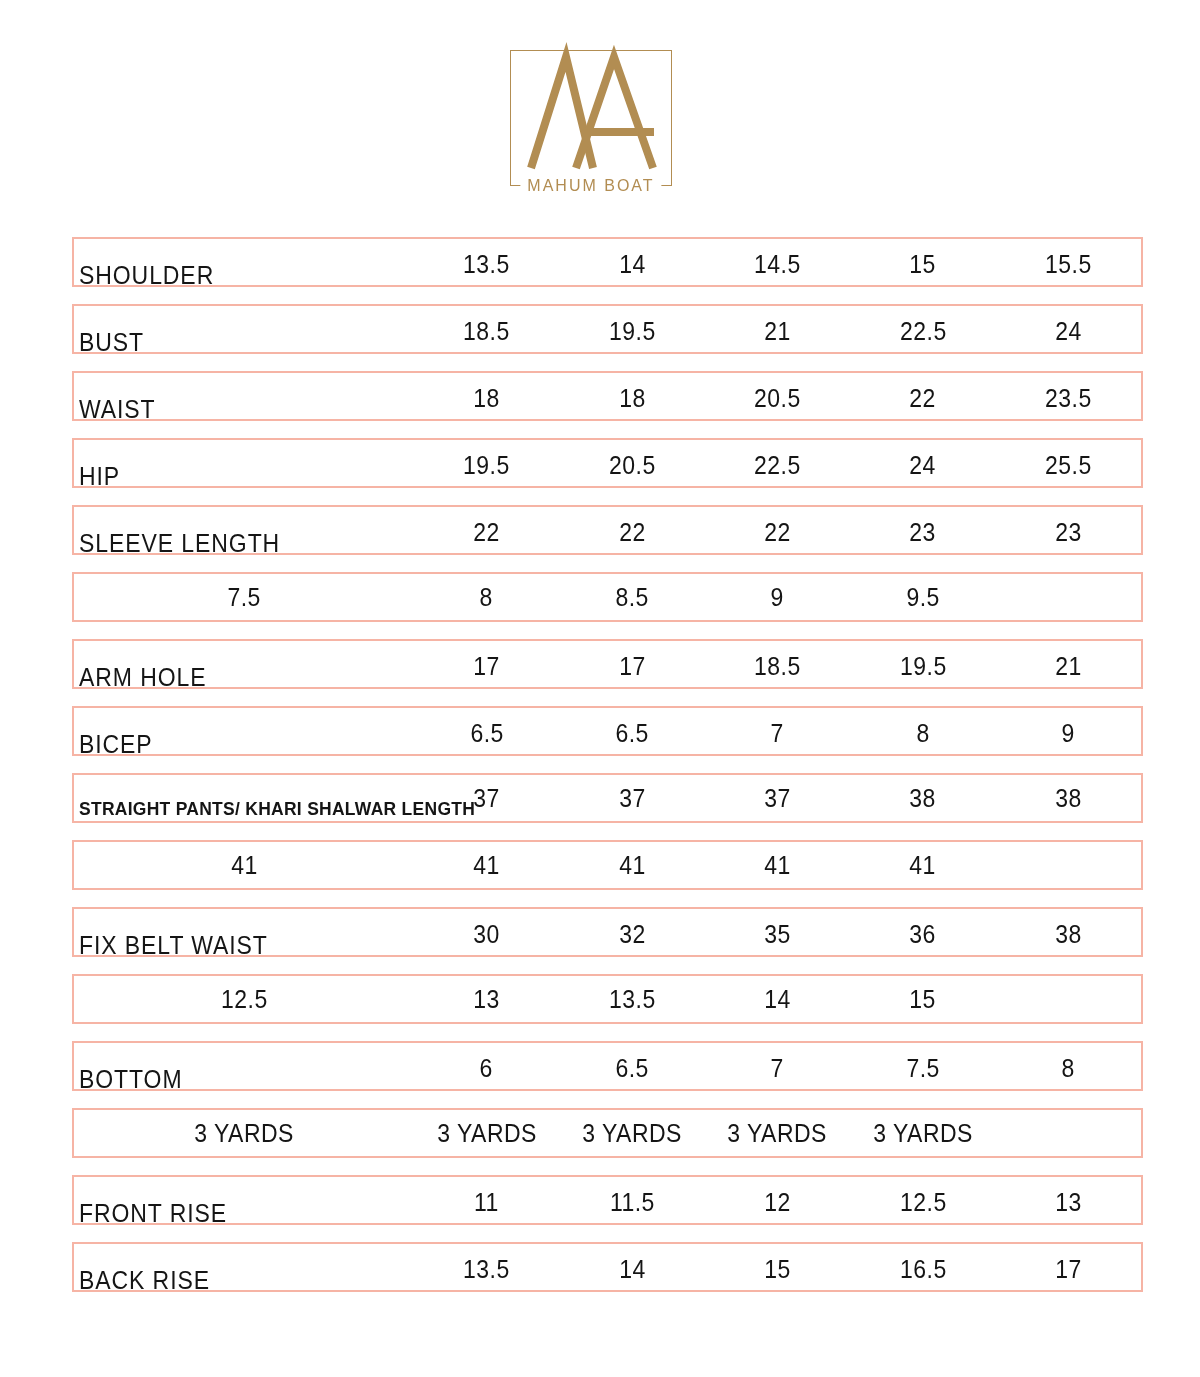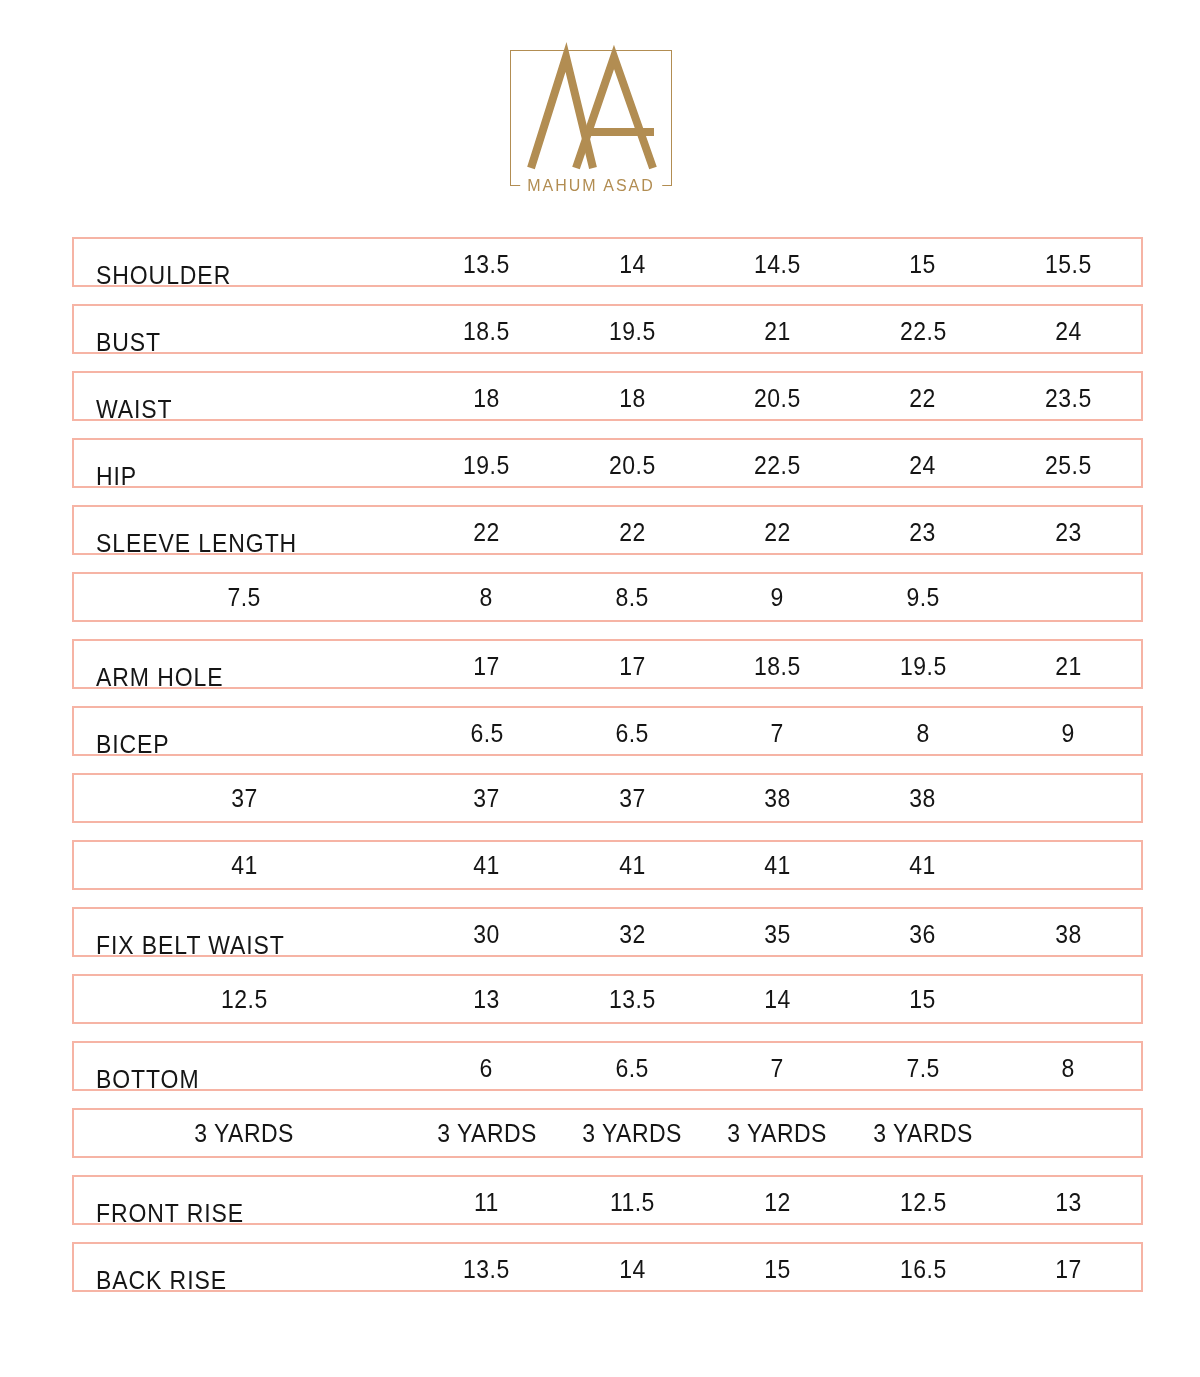--- a/index.html
+++ b/index.html
@@ -51,21 +51,21 @@
     box-sizing:border-box;
     height:50px;
     border:2px solid var(--salmon);
     margin-bottom:17px;
     background:#ffffff;
     display:grid;
     grid-template-columns:340px 1fr 1fr 1fr 1fr 1fr;
     align-items:center;
   }
   .cell{min-width:0;}
-  .cell.label{padding-left:22px;margin-top:22px;}
+  .cell.label{padding-left:5px;margin-top:22px;}
   .cell.value{text-align:center;}
 
   .cond{display:inline-block;transform:scaleX(0.92);white-space:nowrap;}
   .cond-left{transform-origin:0 50%;}
 
   .cell.label .cond{
     font-size:25px;
     font-weight:500;
     letter-spacing:1px;
   }
@@ -89,21 +89,21 @@
 </style>
 </head>
 <body>
 
 <div class="logo-box">
   <svg viewBox="0 0 160 134" aria-hidden="true">
     <path d="M20,117 L55,6 L82,117" fill="none" stroke="currentColor" stroke-width="8"></path>
     <path d="M65,117 L103,6 L142,117" fill="none" stroke="currentColor" stroke-width="8"></path>
     <line x1="72" y1="81" x2="143" y2="81" stroke="currentColor" stroke-width="8"></line>
   </svg>
-  <div class="logo-text">MAHUM ASAD</div>
+  <div class="logo-text">MAHUM BOAT</div>
 </div>
 
 <div class="size-table">
     <div class="box row">
       <div class="cell label"><span class="cond cond-left">SHOULDER</span></div>
       <div class="cell value"><span class="cond">13.5</span></div>
       <div class="cell value"><span class="cond">14</span></div>
       <div class="cell value"><span class="cond">14.5</span></div>
       <div class="cell value"><span class="cond">15</span></div>
       <div class="cell value"><span class="cond">15.5</span></div>
@@ -157,20 +157,21 @@
     </div>
     <div class="box row">
       <div class="cell label"><span class="cond cond-left">BICEP</span></div>
       <div class="cell value"><span class="cond">6.5</span></div>
       <div class="cell value"><span class="cond">6.5</span></div>
       <div class="cell value"><span class="cond">7</span></div>
       <div class="cell value"><span class="cond">8</span></div>
       <div class="cell value"><span class="cond">9</span></div>
     </div>
     <div class="box row">
+      <div class="cell label"><span class="cond cond-left small">STRAIGHT PANTS/ KHARI SHALWAR LENGTH</span></div>
       <div class="cell value"><span class="cond">37</span></div>
       <div class="cell value"><span class="cond">37</span></div>
       <div class="cell value"><span class="cond">37</span></div>
       <div class="cell value"><span class="cond">38</span></div>
       <div class="cell value"><span class="cond">38</span></div>
     </div>
     <div class="box row">
       <div class="cell value"><span class="cond">41</span></div>
       <div class="cell value"><span class="cond">41</span></div>
       <div class="cell value"><span class="cond">41</span></div>

